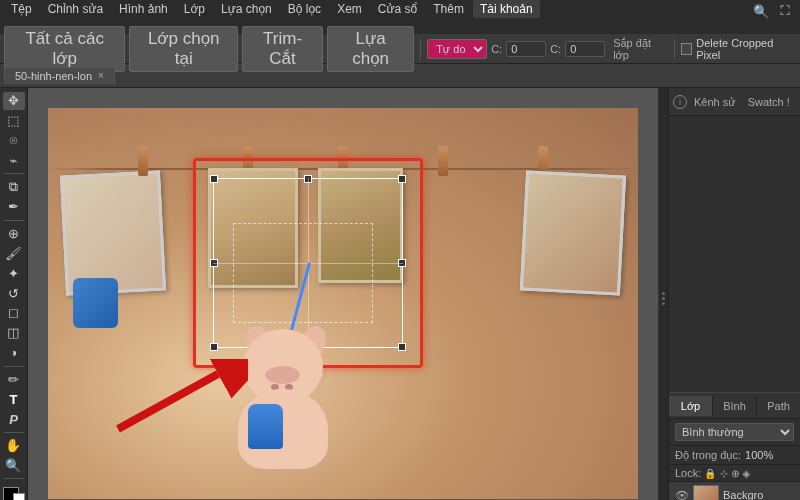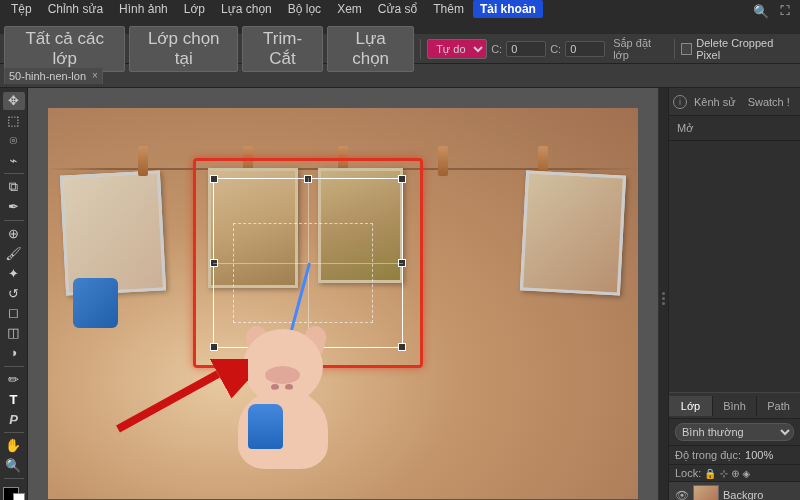--- a/index.html
+++ b/index.html
@@ -23,23 +23,22 @@
       gap: 2px;
     }
     .menu-item {
       padding: 2px 7px;
       color: #ccc;
       font-size: 12px;
       cursor: pointer;
       border-radius: 2px;
     }
     .menu-item.active {
-      background: #1d4ed8;
+      background: #404040;
       color: #fff;
-      font-weight: bold;
     }
 
     
     .toolbar {
       height: 30px;
       background: #3a3a3a;
       display: flex;
       align-items: center;
       padding: 0 4px;
       gap: 4px;
@@ -102,21 +101,21 @@
       background: #3c3c3c;
       display: flex;
       align-items: center;
       padding: 0 4px;
       border-bottom: 1px solid #222;
     }
     .tab {
       display: flex;
       align-items: flex-start;
       gap: 6px;
-      padding: 2px 4px;
+      padding: 2px 10px;
       background: #4a4a4a;
       border: 1px solid #555;
       border-bottom: none;
       color: #ccc;
       font-size: 11px;
       cursor: pointer;
       border-radius: 2px 2px 0 0;
     }
     .tab-close {
       font-size: 10px;
@@ -396,21 +395,21 @@
       align-items: center;
       padding: 4px 6px;
       gap: 4px;
       border-bottom: 1px solid #222;
     }
     .blend-select {
       flex: 1;
       background: #444;
       color: #ccc;
       border: 1px solid #555;
-      border-radius: 8px;
+      border-radius: 1px;
       font-size: 11px;
       padding: 1px 2px;
     }
     .lock-row {
       display: flex;
       align-items: center;
       padding: 2px 6px;
       gap: 3px;
       font-size: 11px;
       color: #aaa;
@@ -640,23 +639,20 @@
     <div class="right-panel">
 
       <div class="panel-tabs-top">
         <div class="info-icon">
           <span>i</span>
         </div>
         <span class="panel-tab-btn">Kênh sử</span>
         <span class="panel-tab-btn">Swatch !</span>
       </div>
 
-      <div class="panel-history-section">
-        <div class="panel-history-item">Mở</div>
-      </div>
 
       <div style="flex:1;background:#2f2f2f;"></div>
 
       <div class="panel-separator"></div>
 
       <div class="panel-tabs-bottom">
         <div class="panel-tab active">Lớp</div>
         <div class="panel-tab">Bình</div>
         <div class="panel-tab">Path</div>
       </div>

